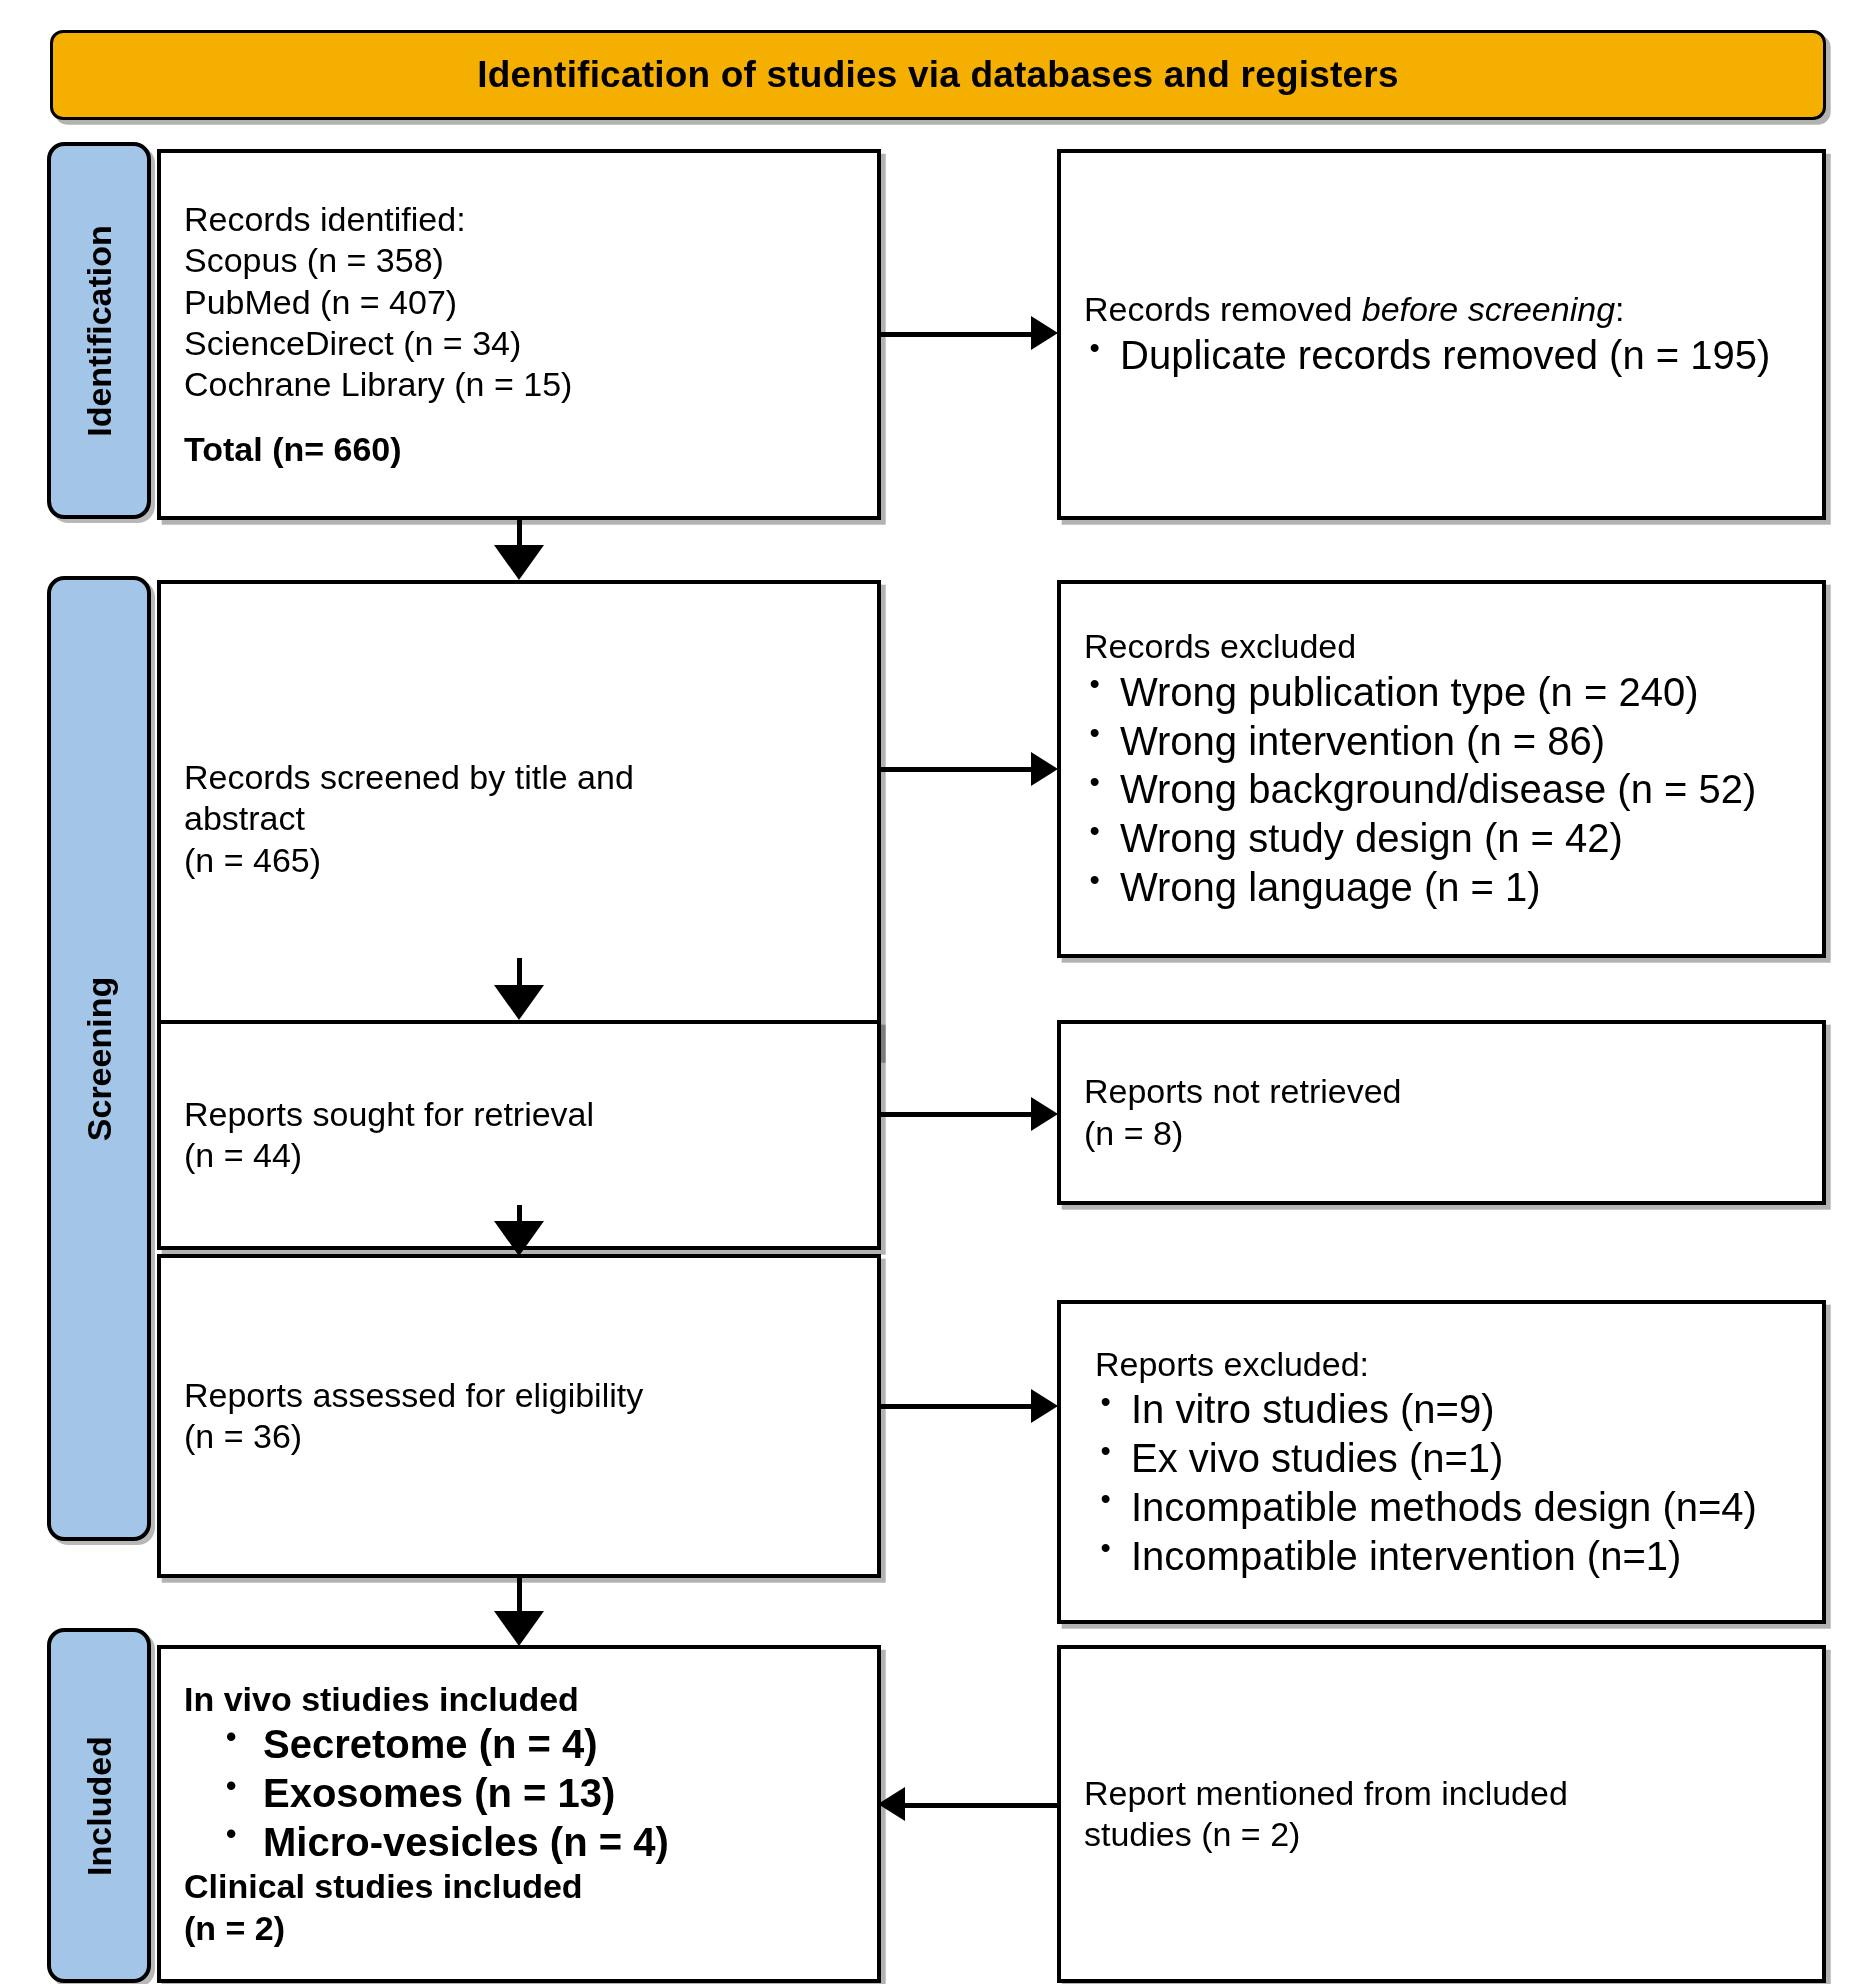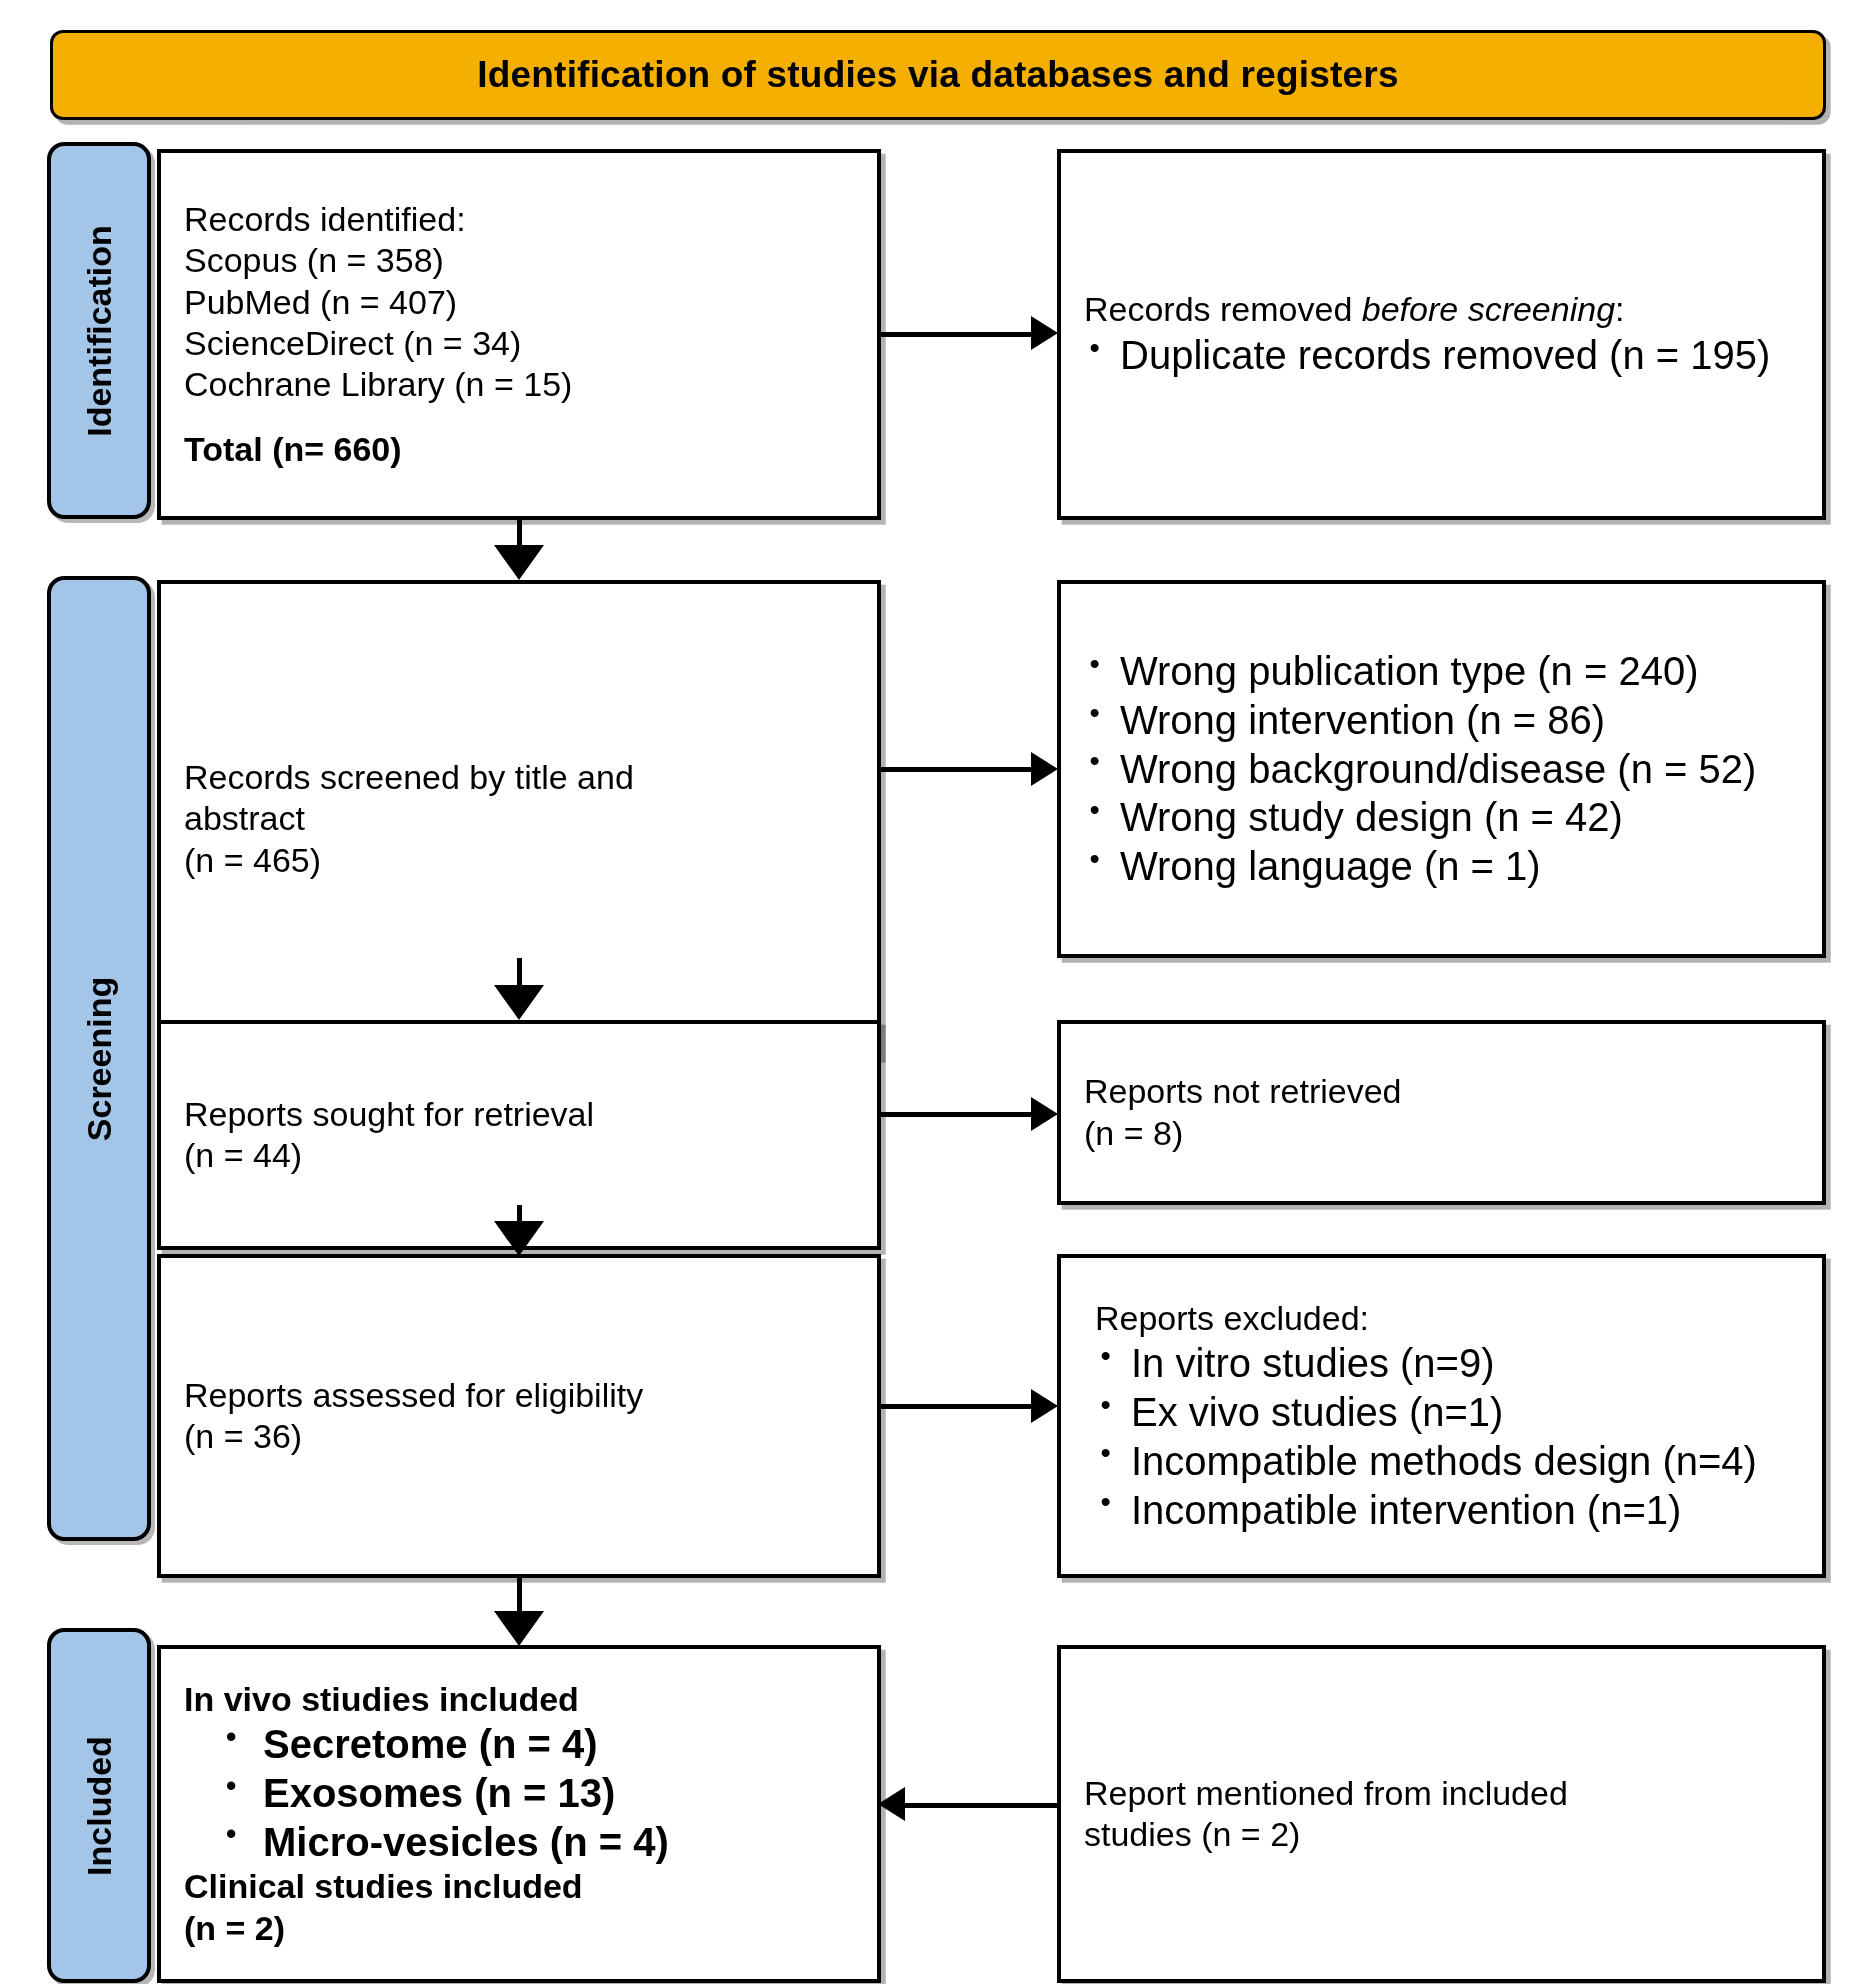--- a/index.html
+++ b/index.html
@@ -113,21 +113,21 @@
   
   .col-right{ left:1057px; width:769px; }
 
   #box-identified        { top:149px;  height:371px; }
   #box-removed           { top:149px;  height:371px; }
   #box-screened          { top:580px;  height:478px; }
   #box-records-excluded  { top:580px;  height:378px; }
   #box-sought            { top:1020px; height:230px; }
   #box-not-retrieved     { top:1020px; height:185px; }
   #box-assessed          { top:1254px; height:324px; }
-  #box-reports-excluded  { top:1254px; height:324px;padding-left:34px; }
+  #box-reports-excluded  { top:1300px; height:324px;padding-left:34px; }
   #box-included          { top:1645px; height:338px;font-weight:bold; }
   #box-mentioned         { top:1645px; height:338px; }
 
   
   .hline{
     position:absolute;
     height:4.7px;
     background:#000000;
   }
   .vline{
@@ -201,20 +201,21 @@
   <div class="vline" style="left:517px; top:519px; height:28px;"></div>
   <div class="arrow-down" style="left:494px; top:545px;"></div>
 
   <div class="box col-left" id="box-screened">
     <div class="line">Records screened by title and</div>
     <div class="line">abstract</div>
     <div class="line">(n = 465)</div>
   </div>
 
   <div class="box col-right" id="box-records-excluded">
+    <div class="line">Records excluded</div>
     <ul class="bullets">
       <li>Wrong publication type (n = 240)</li>
       <li>Wrong intervention (n = 86)</li>
       <li>Wrong background/disease (n = 52)</li>
       <li>Wrong study design (n = 42)</li>
       <li>Wrong language (n = 1)</li>
     </ul>
   </div>
 
   <div class="hline" style="left:881px; top:767px; width:154px;"></div>

